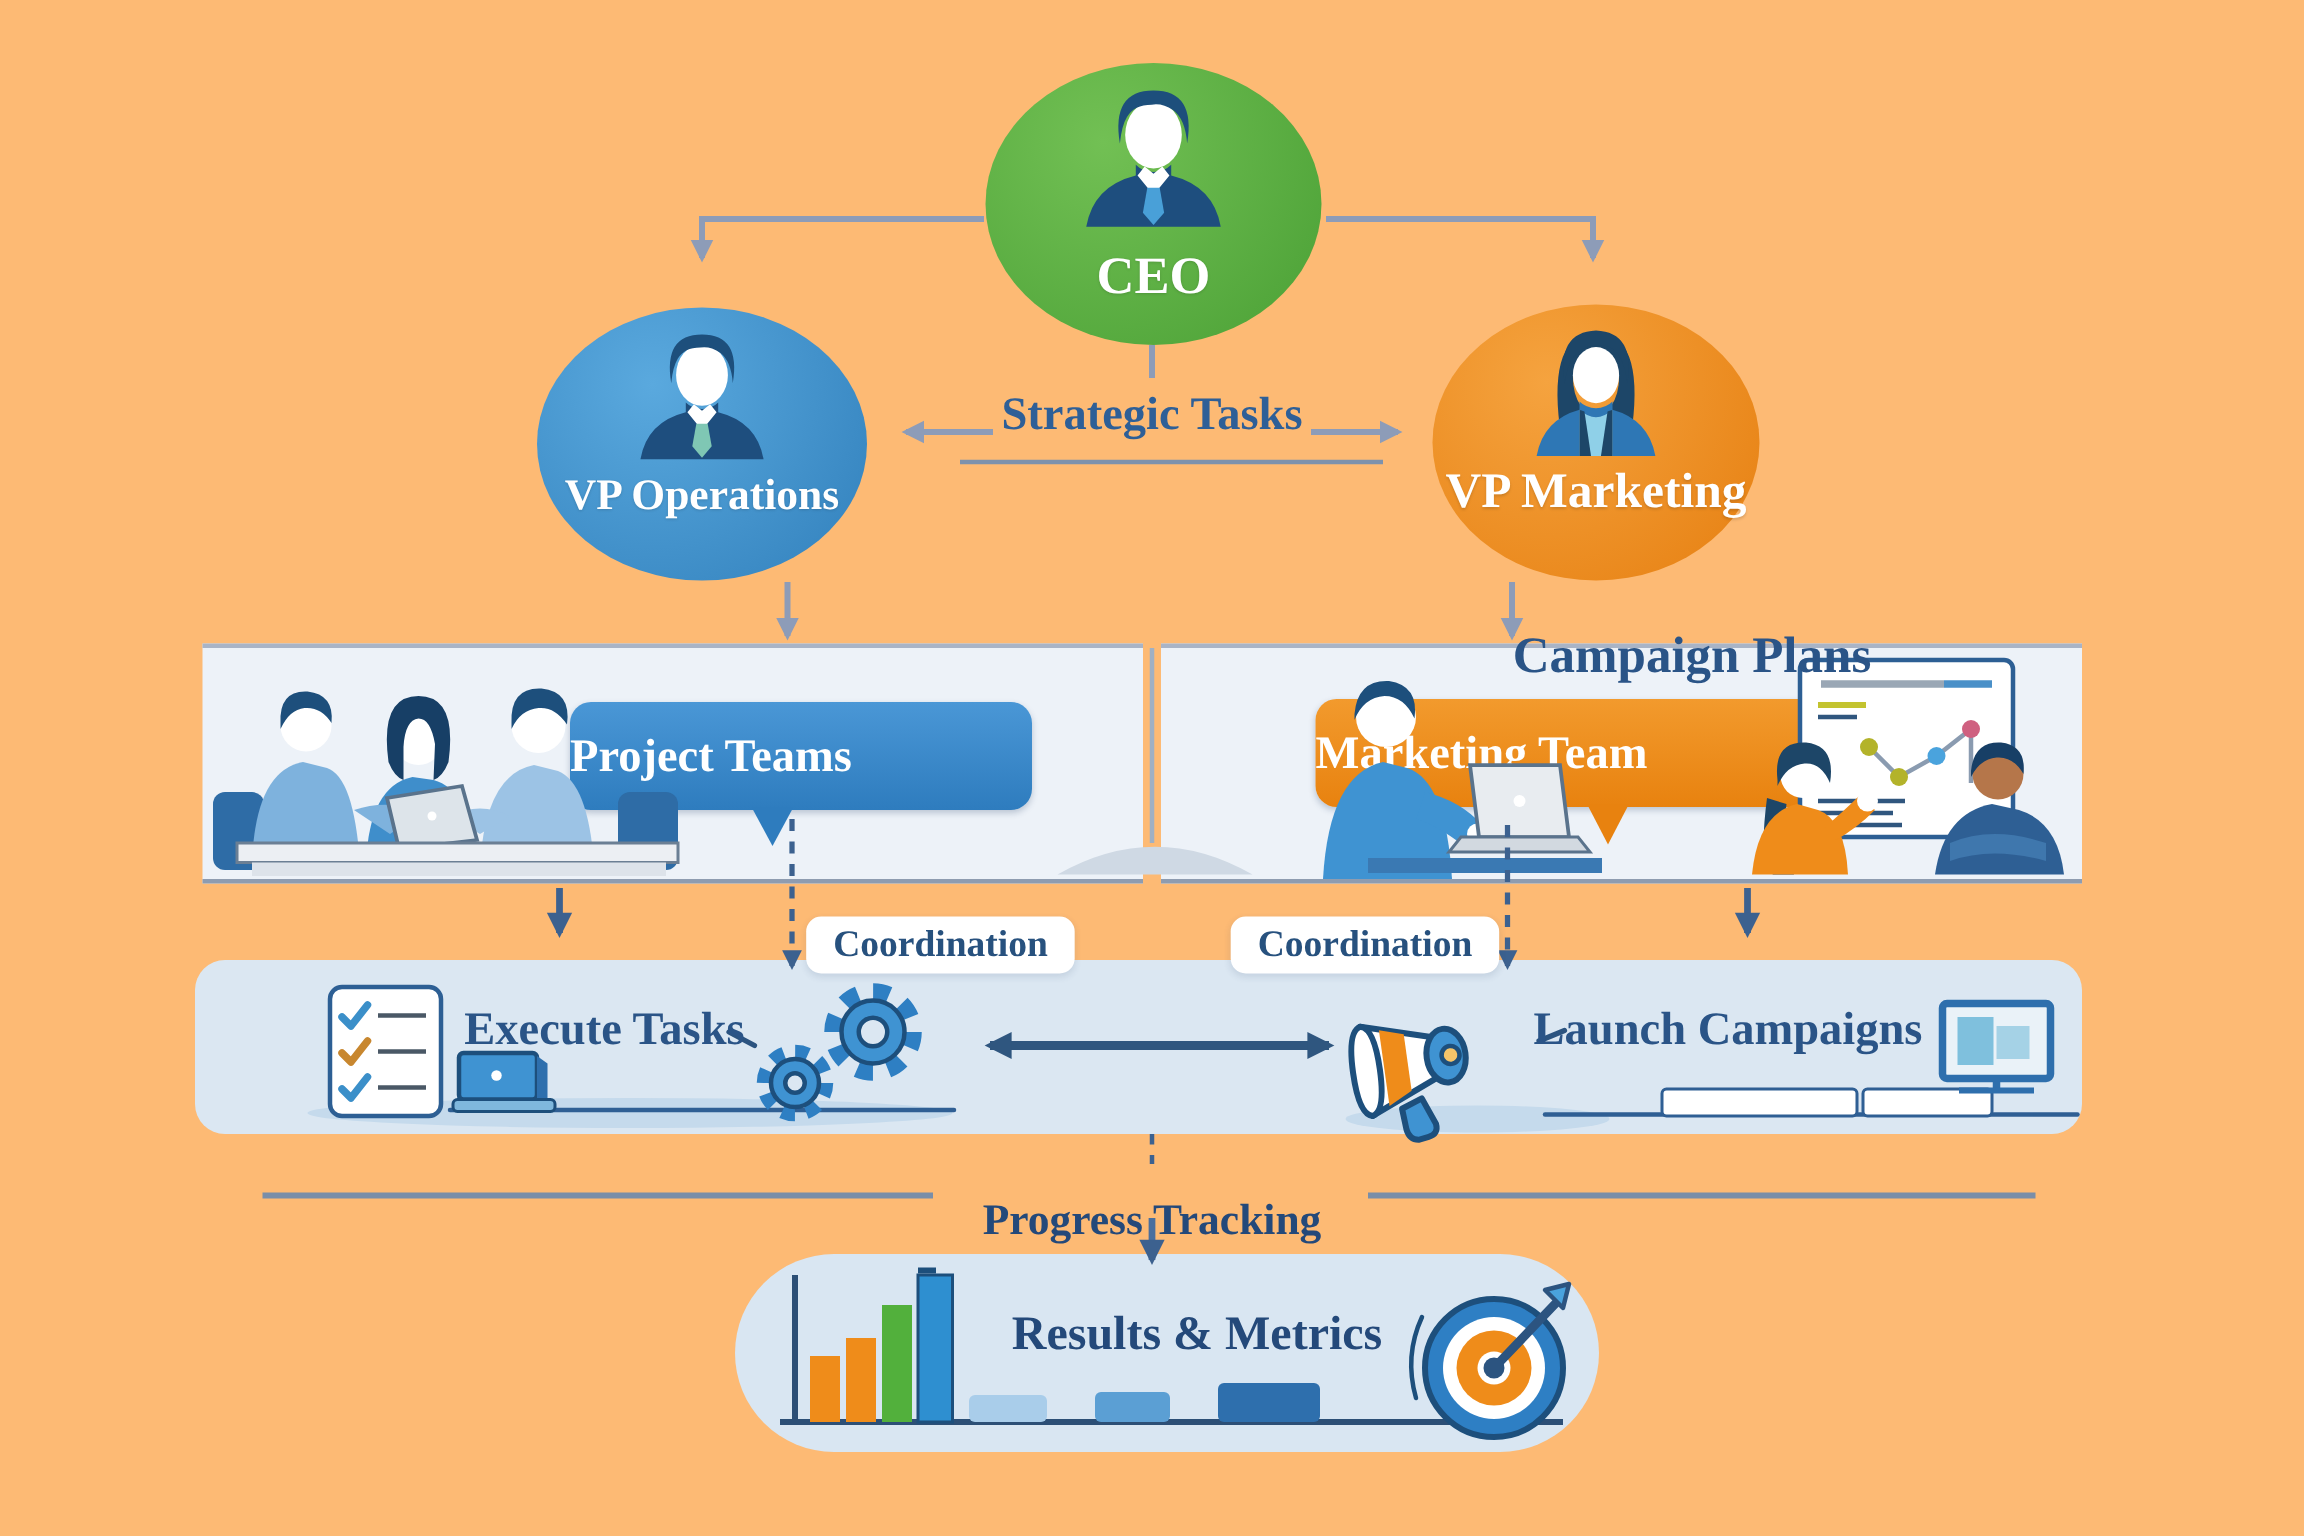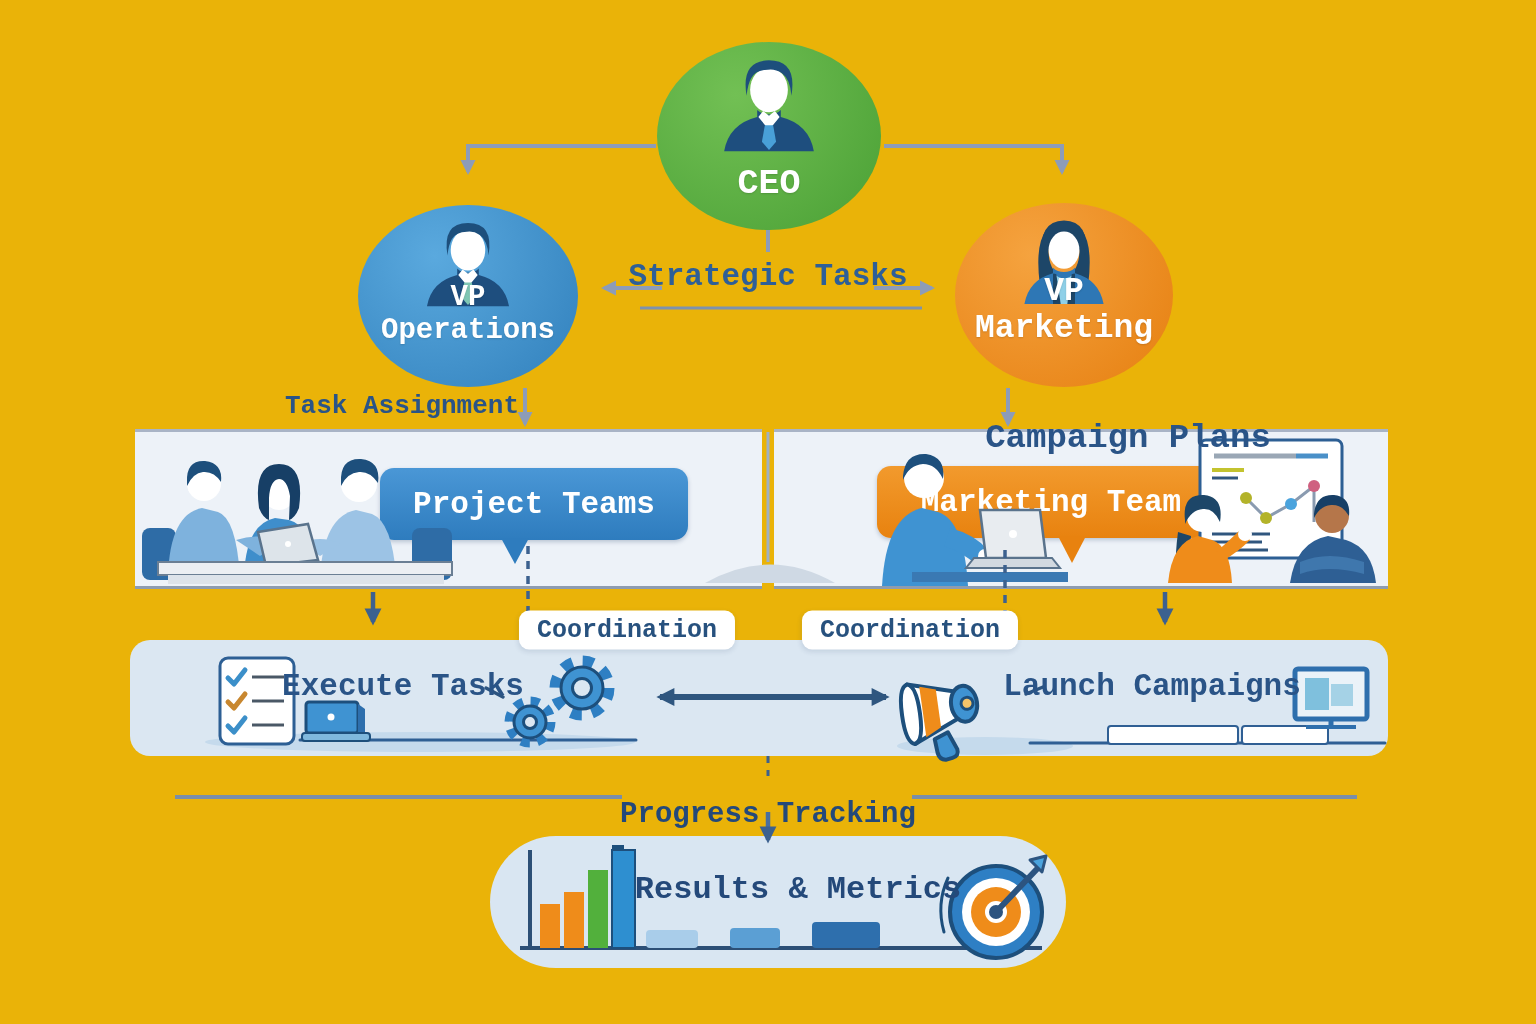--- a/index.html
+++ b/index.html
@@ -1,28 +1,28 @@
 <!DOCTYPE html>
 <html><head>
 <meta charset="utf-8">
 <style>
   html,body{margin:0;padding:0;background:#ffffff;}
-  #stage{position:relative;width:1536px;height:1024px;background:#eab308;overflow:hidden;
-         font-family:Liberation Mono, monospace;}
+  #stage{position:relative;width:1536px;height:1024px;background:#fdba74;overflow:hidden;
+         font-family:Liberation Serif, serif;}
   .abs{position:absolute;}
   .lbl{position:absolute;transform:translate(-50%,-50%);white-space:nowrap;
        color:#2a5487;font-weight:700;}
   .oval{position:absolute;border-radius:50%;}
   .oval .av{position:absolute;left:50%;transform:translateX(-50%);}
   .oval .name{position:absolute;left:0;right:0;text-align:center;color:#ffffff;
        font-weight:600;text-shadow:0 1px 2px rgba(0,0,0,.15);}
   .panel{position:absolute;background:#edf2f8;border-top:3px solid #a9b4c6;
        border-bottom:3px solid #8e9cb0;}
   .banner{position:absolute;border-radius:14px;display:flex;align-items:center;
-       justify-content:center;color:#ffffff;font-weight:700;font-size:31px;
+       justify-content:flex-start;color:#ffffff;font-weight:700;font-size:31px;
        box-shadow:0 2px 4px rgba(30,60,100,.25);}
   .banner-blue{background:linear-gradient(180deg,#4a97d6,#2e7cbe);}
   .banner-orange{background:linear-gradient(180deg,#f29a2d,#e8820f);margin-left:32px;}
   .tail{position:absolute;width:0;height:0;border-left:14px solid transparent;
        border-right:14px solid transparent;}
   .band{position:absolute;background:#dbe7f2;border-radius:20px;}
   .pill{position:absolute;background:#d9e6f2;border-radius:66px;}
   .chip{position:absolute;transform:translate(-50%,-50%);background:#ffffff;
        border-radius:10px;padding:5px 18px;color:#27517e;font-weight:700;font-size:25px;
        box-shadow:0 2px 5px rgba(30,60,100,.12);white-space:nowrap;}
@@ -264,21 +264,20 @@
     <path d="M486 688 l17 9" stroke="#2c5480" stroke-width="3.5" stroke-linecap="round"></path>
     <path d="M1026 694 l17 -7" stroke="#2c5480" stroke-width="3.5" stroke-linecap="round"></path>
 
     <line x1="175" y1="797" x2="622" y2="797" stroke="#7a8ea8" stroke-width="4"></line>
     <line x1="912" y1="797" x2="1357" y2="797" stroke="#7a8ea8" stroke-width="4"></line>
     <path d="M768 756 V776" fill="none" stroke="#3c618f" stroke-width="3" stroke-dasharray="7 7"></path>
     <path d="M768 812 V840" fill="none" stroke="#4a6f9e" stroke-width="4.5" marker-end="url(#mDark)"></path>
   </svg>
 
   <div class="lbl z5" style="left:768px;top:276px;font-size:31px;color:#2e5f97;">Strategic Tasks</div>
-  <div class="lbl z5" style="left:402px;top:406px;font-size:26px;">Task Assignment</div>
   <div class="lbl z5" style="left:1128px;top:406px;font-size:34px;margin-top:32px;">Campaign Plans</div>
   <div class="chip z5" style="left:627px;top:630px;">Coordination</div>
   <div class="chip z5" style="left:910px;top:630px;">Coordination</div>
   <div class="lbl z5" style="left:403px;top:686px;font-size:31px;">Execute Tasks</div>
   <div class="lbl z5" style="left:1152px;top:686px;font-size:31px;">Launch Campaigns</div>
   <div class="lbl z5" style="left:768px;top:798px;font-size:29px;color:#24497a;margin-top:16px;">Progress Tracking</div>
   <div class="lbl z5" style="left:798px;top:889px;font-size:32px;color:#24497a;">Results &amp; Metrics</div>
 
 </div>
 

